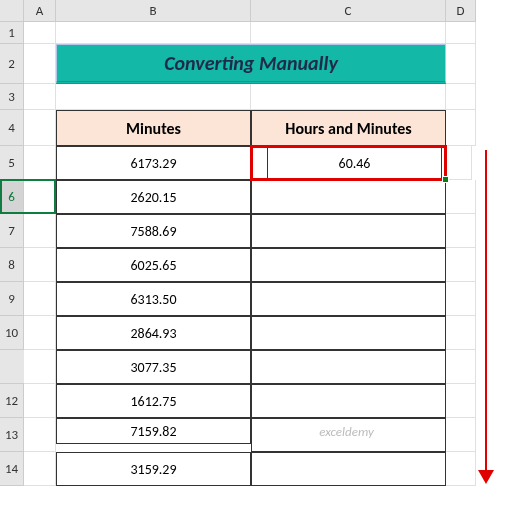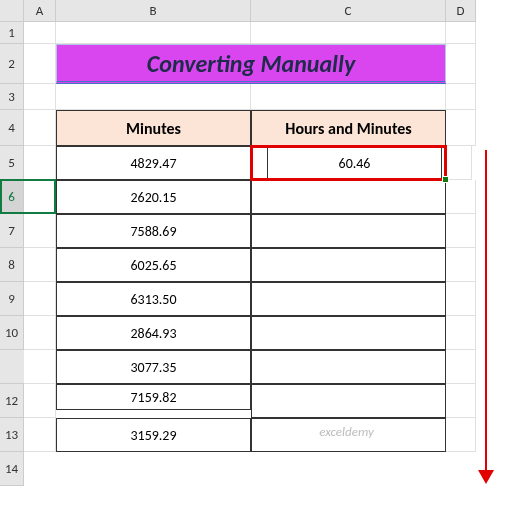--- a/index.html
+++ b/index.html
@@ -63,26 +63,26 @@
       left: 24px; top: 22px;
     }
     .row { display: flex; }
     .cell {
       border-right: 1px solid #e0e0e0;
       border-bottom: 1px solid #e0e0e0;
       background: #fff;
     }
     
     .title-cell {
-      background: #d946ef;
+      background: #14b8a6;
       border: 1px solid #b4c6e7;
       border-bottom: 3px double #4472c4;
       font-style: italic;
       font-weight: bold;
-      font-size: 24px;
+      font-size: 20px;
       color: #1f2b4a;
       display: flex;
       align-items: center;
       justify-content: center;
     }
     
     .th {
       background: #fce4d6;
       border: 1px solid #333;
       font-weight: bold;
@@ -182,21 +182,21 @@
         <div class="cell" style="width: 30px; height: 26px;"></div>
       </div>
       <div class="row">
         <div class="cell" style="width: 32px; height: 36px;"></div>
         <div class="th" style="width: 195px; height: 36px;">Minutes</div>
         <div class="th" style="width: 195px; height: 36px;">Hours and Minutes</div>
         <div class="cell" style="width: 30px; height: 36px;"></div>
       </div>
       <div class="row">
         <div class="cell" style="width: 32px; height: 34px;"></div>
-        <div class="td" style="width: 195px; height: 34px;">4829.47</div>
+        <div class="td" style="width: 195px; height: 34px;">6173.29</div>
         <div class="td" style="width: 175px; height: 34px; margin-left: 16px;">60.46</div>
         <div class="cell" style="width: 30px; height: 34px;"></div>
       </div>
       <div class="row">
         <div class="cell" style="width: 32px; height: 34px;"></div>
         <div class="td" style="width: 195px; height: 34px;">2620.15</div>
         <div class="td" style="width: 195px; height: 34px;"></div>
         <div class="cell" style="width: 30px; height: 34px;"></div>
       </div>
       <div class="row">
@@ -219,20 +219,26 @@
       </div>
       <div class="row">
         <div class="cell" style="width: 32px; height: 34px;"></div>
         <div class="td" style="width: 195px; height: 34px;">2864.93</div>
         <div class="td" style="width: 195px; height: 34px;"></div>
         <div class="cell" style="width: 30px; height: 34px;"></div>
       </div>
       <div class="row">
         <div class="cell" style="width: 32px; height: 34px;"></div>
         <div class="td" style="width: 195px; height: 34px;">3077.35</div>
+        <div class="td" style="width: 195px; height: 34px;"></div>
+        <div class="cell" style="width: 30px; height: 34px;"></div>
+      </div>
+      <div class="row">
+        <div class="cell" style="width: 32px; height: 34px;"></div>
+        <div class="td" style="width: 195px; height: 34px;">1612.75</div>
         <div class="td" style="width: 195px; height: 34px;"></div>
         <div class="cell" style="width: 30px; height: 34px;"></div>
       </div>
       <div class="row">
         <div class="cell" style="width: 32px; height: 34px;"></div>
         <div class="td" style="width: 195px; height: 26px;">7159.82</div>
         <div class="td" style="width: 195px; height: 34px;"></div>
         <div class="cell" style="width: 30px; height: 34px;"></div>
       </div>
       <div class="row">

